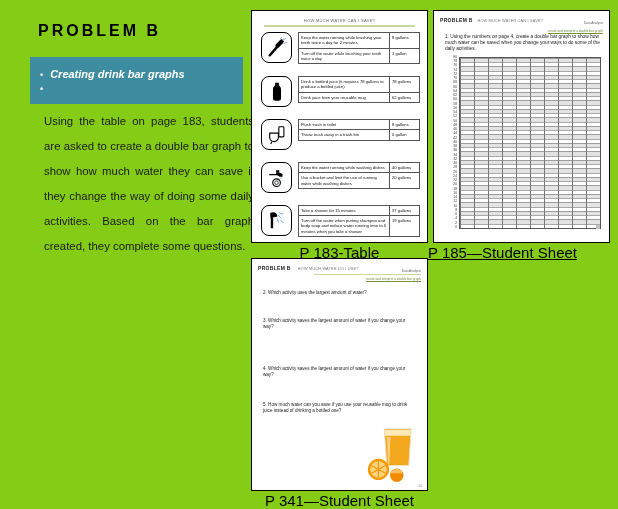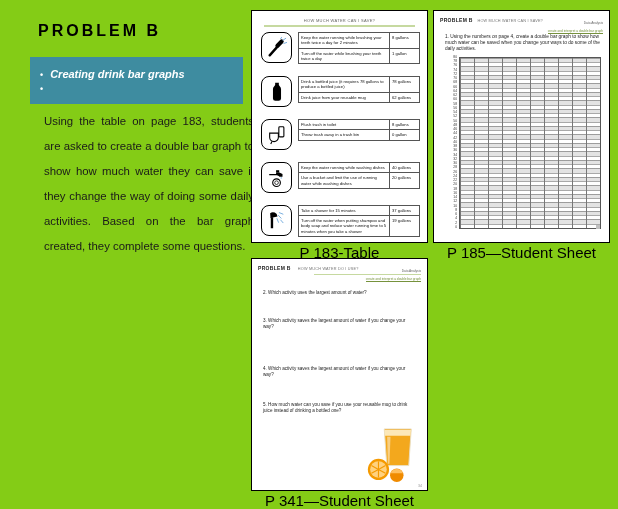--- a/index.html
+++ b/index.html
@@ -16,21 +16,21 @@
   .para{position:absolute;left:44px;top:109px;width:210px;font-size:11.4px;line-height:25px;
     text-align:justify;color:#1a1a1a;}
 
   
   .thumb{position:absolute;background:#fff;border:1px solid #000;box-sizing:border-box;}
   .thumbA{left:251px;top:10px;width:177px;height:233px;}
   .thumbB{left:433px;top:10px;width:177px;height:233px;}
   .thumbC{left:251px;top:258px;width:177px;height:233px;}
   .caption{position:absolute;font-size:15px;color:#000;text-align:center;white-space:nowrap;}
   .captionA{left:251px;top:244px;width:177px;}
-  .captionB{left:433px;top:244px;width:177px;}
+  .captionB{left:414px;top:244px;width:177px;text-decoration:underline;}
   .captionC{left:251px;top:492px;width:177px;}
 
   
   .sheetA-header{margin-top:7px;text-align:center;font-size:4px;color:#666;letter-spacing:.3px;}
   .green-rule{margin:2px auto 0;width:86%;height:2px;background:#c6d9a0;}
   .groups{position:absolute;left:9px;top:21px;right:7px;bottom:5px;display:flex;
     flex-direction:column;justify-content:space-between;}
   .group{display:flex;gap:6px;align-items:flex-start;}
   .icon-box{width:29px;height:29px;border:1.6px solid #000;border-radius:8px;flex:0 0 auto;
     display:flex;align-items:center;justify-content:center;background:#fff;}

